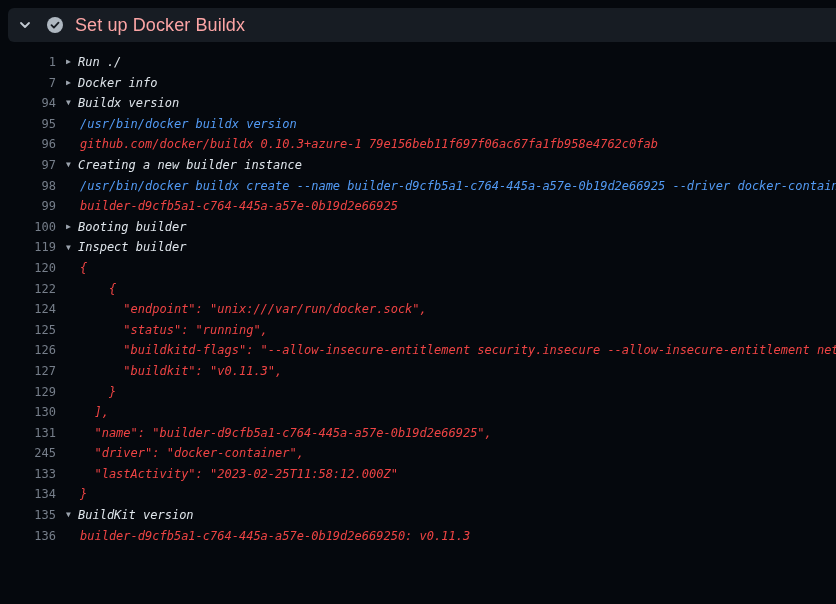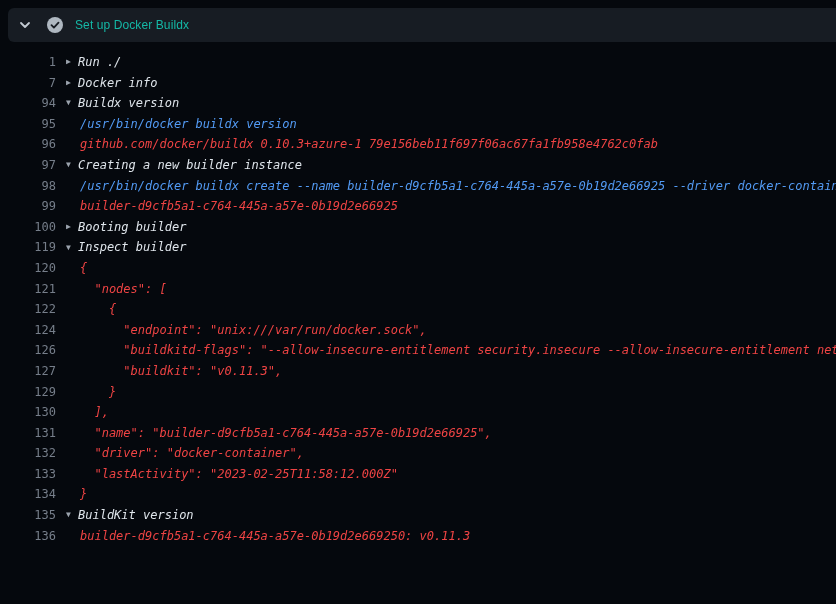--- a/index.html
+++ b/index.html
@@ -25,22 +25,22 @@
     display: flex; align-items: center; justify-content: center;
     flex: none;
   }
   .check-wrap {
     width: 16px; height: 16px;
     margin-left: 16px;
     flex: none;
   }
   .step-title {
     margin-left: 12px;
-    color: #14b8a6;
-    font-size: 12px;
+    color: #fca5a5;
+    font-size: 18px;
     font-weight: 500;
     letter-spacing: .1px;
   }
   .log-area {
     position: absolute;
     left: 0; top: 42px;
     width: 836px; height: 562px;
     padding-top: 10px;
     overflow: hidden;
     font-family: "DejaVu Sans Mono", "Liberation Mono", monospace;
@@ -140,36 +140,36 @@
   <div class="row group">
     <span class="num">119</span>
     <span class="content"><span class="arrow">▼</span>Inspect builder</span>
   </div>
 
   <div class="row output">
     <span class="num">120</span>
     <span class="content">{</span>
   </div>
 
-  <div class="row output">
-    <span class="num">121</span>
-    <span class="content">  "nodes": [</span>
-  </div>
 
   <div class="row output">
     <span class="num">122</span>
     <span class="content">    {</span>
   </div>
 
 
   <div class="row output">
     <span class="num">124</span>
     <span class="content">      "endpoint": "unix:///var/run/docker.sock",</span>
   </div>
 
+  <div class="row output">
+    <span class="num">125</span>
+    <span class="content">      "status": "running",</span>
+  </div>
 
   <div class="row output">
     <span class="num">126</span>
     <span class="content">      "buildkitd-flags": "--allow-insecure-entitlement security.insecure --allow-insecure-entitlement network.host",</span>
   </div>
 
   <div class="row output">
     <span class="num">127</span>
     <span class="content">      "buildkit": "v0.11.3",</span>
   </div>
@@ -184,21 +184,21 @@
     <span class="num">130</span>
     <span class="content">  ],</span>
   </div>
 
   <div class="row output">
     <span class="num">131</span>
     <span class="content">  "name": "builder-d9cfb5a1-c764-445a-a57e-0b19d2e66925",</span>
   </div>
 
   <div class="row output">
-    <span class="num">132</span>
+    <span class="num">245</span>
     <span class="content">  "driver": "docker-container",</span>
   </div>
 
   <div class="row output">
     <span class="num">133</span>
     <span class="content">  "lastActivity": "2023-02-25T11:58:12.000Z"</span>
   </div>
 
   <div class="row output">
     <span class="num">134</span>

